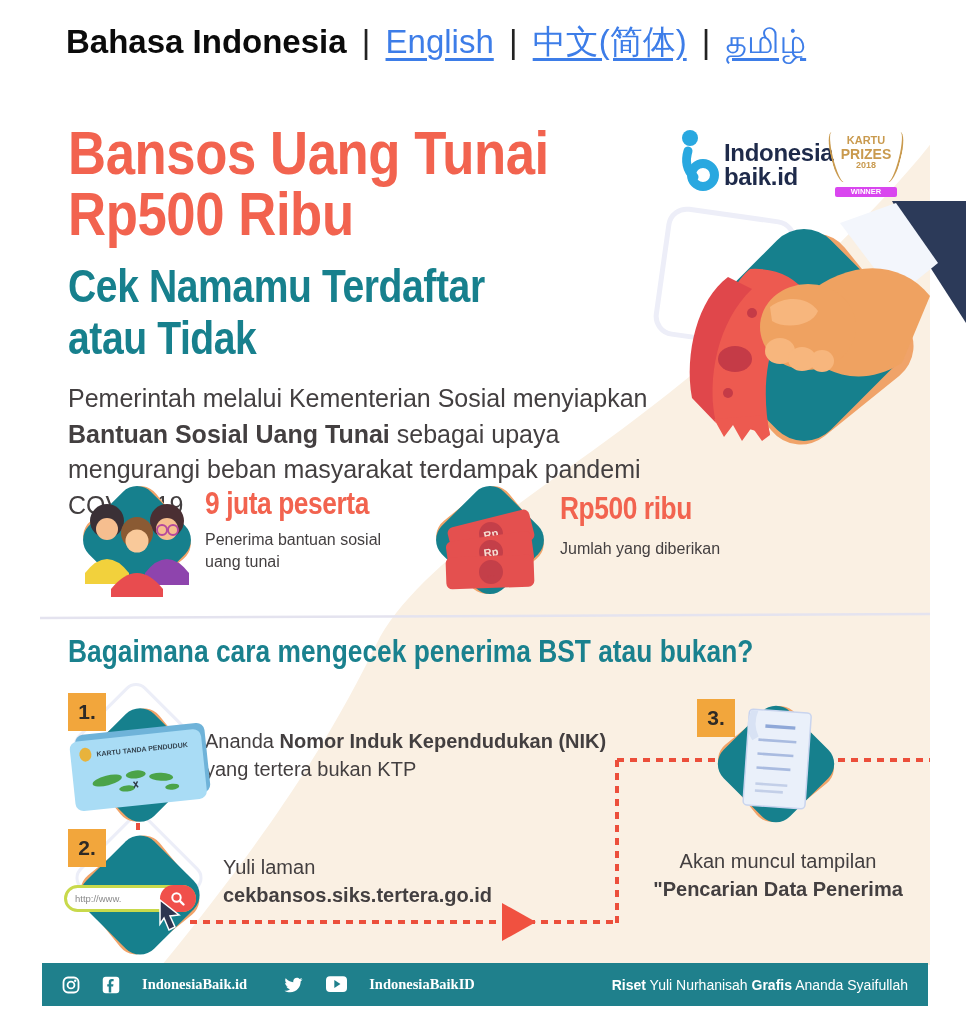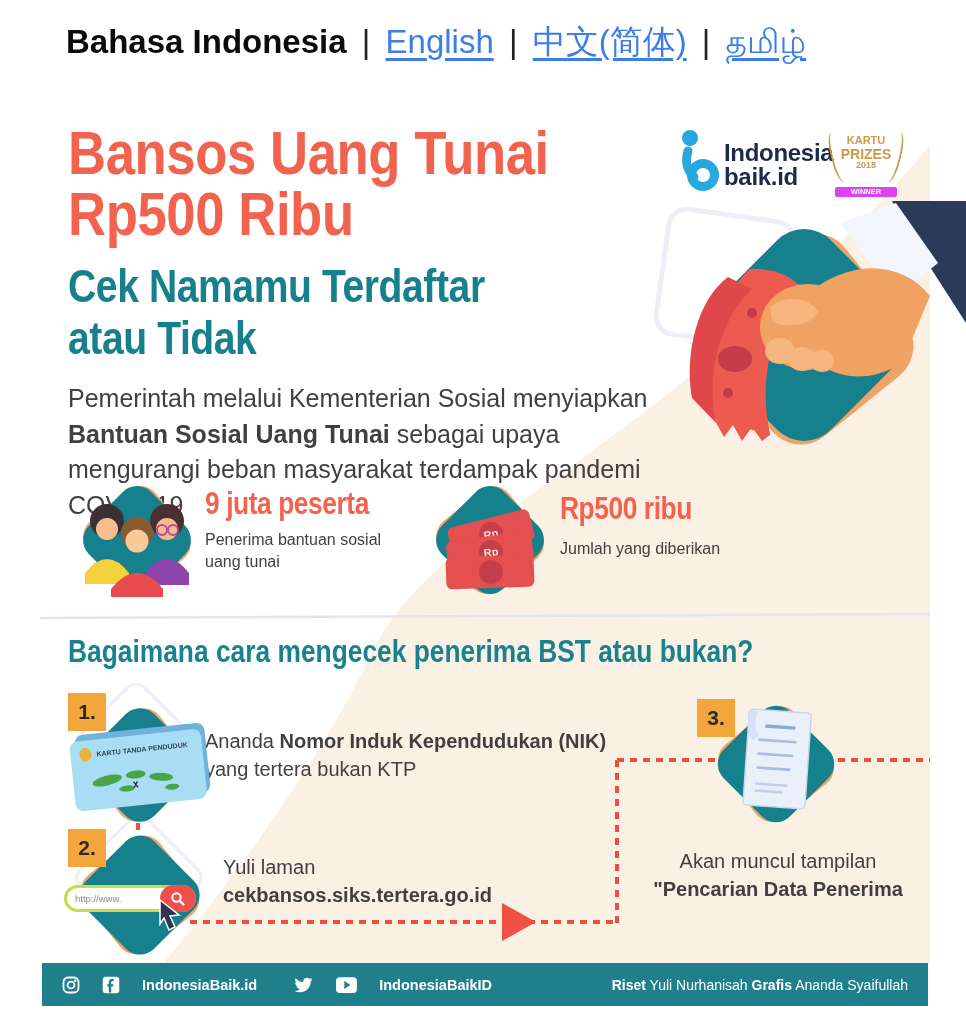--- a/index.html
+++ b/index.html
@@ -59,21 +59,21 @@
   .steptext { position:absolute; font-size:20px; color:#433F40; line-height:1.4; }
   .steptext b { font-weight:700; }
 
   
   #pill { position:absolute; left:24px; top:800px; width:132px; height:27px; background:#fff; border:3px solid #C8D94B; border-radius:14px; display:flex; align-items:center; z-index:4; }
   #pill .url { flex:1; font-size:9.5px; color:#8a8a8a; padding-left:8px; }
   #pill .btn { width:36px; height:27px; margin:-3px -3px -3px 0; background:#F0504B; border-radius:14px; display:flex; align-items:center; justify-content:center; }
 
   
   #footer { position:absolute; left:2px; top:878px; width:886px; height:43px; background:#1F808C; color:#fff; display:flex; align-items:center; justify-content:space-between; padding:0 20px; z-index:6; }
-  #footer .grp { display:flex; align-items:center; gap:22px; }
+  #footer .grp { display:flex; align-items:flex-start; gap:22px;font-family:Liberation Serif, serif; }
   #footer .handle { font-size:14.5px; font-weight:700; margin-right:14px; }
   #footer .credits { font-size:14px; font-weight:400; }
   #footer .credits b { font-weight:700; }
 
   svg { display:block; }
 </style>
 </head>
 <body>
 
 <div id="langbar">

